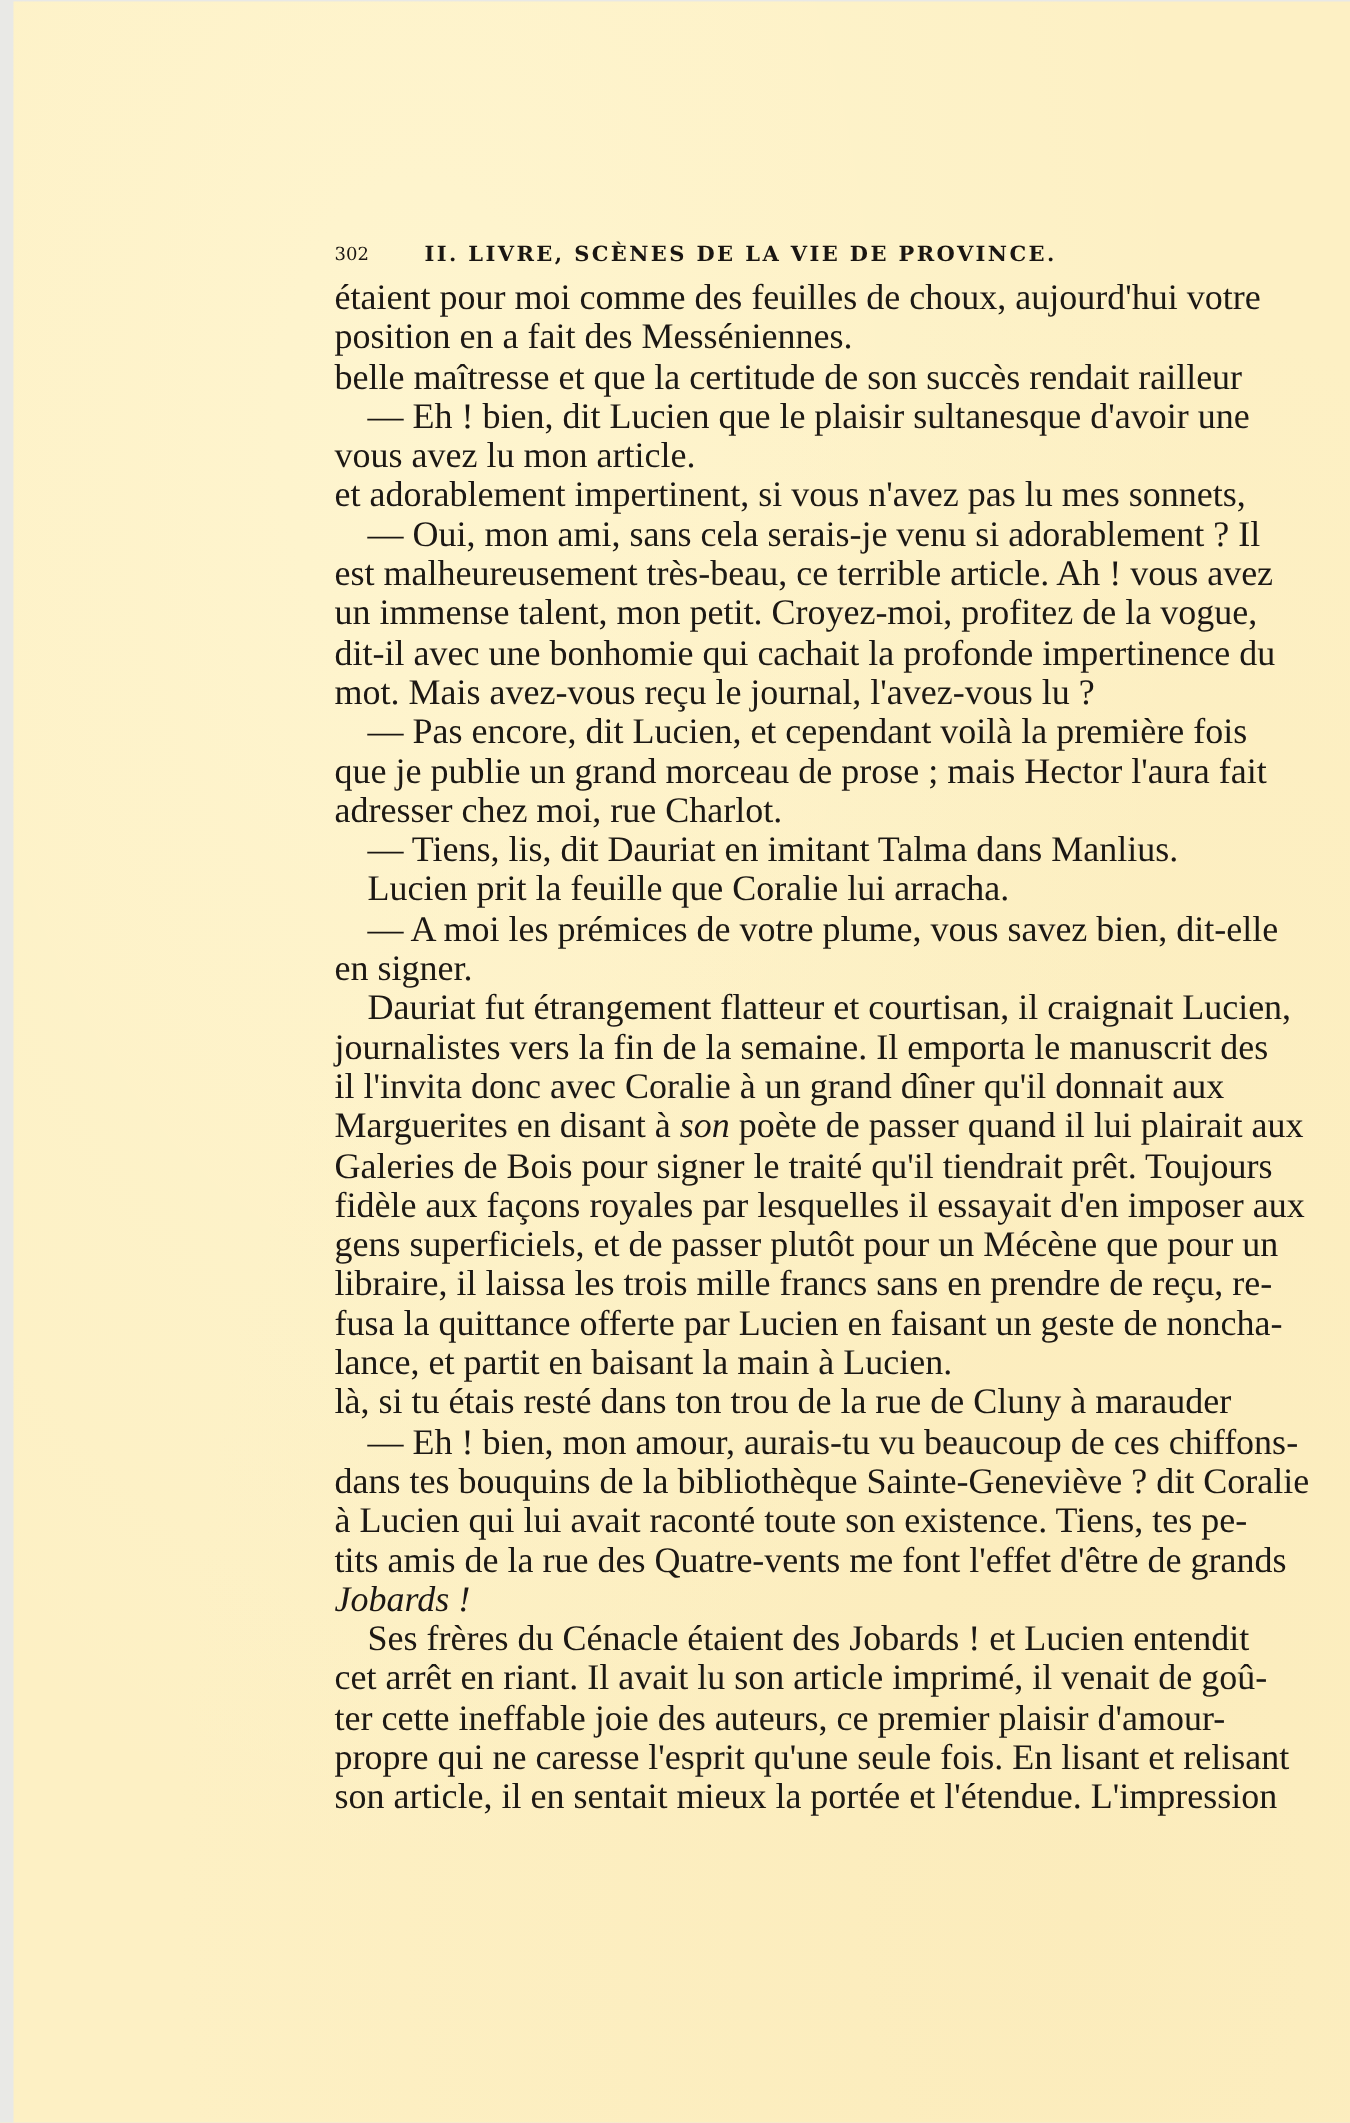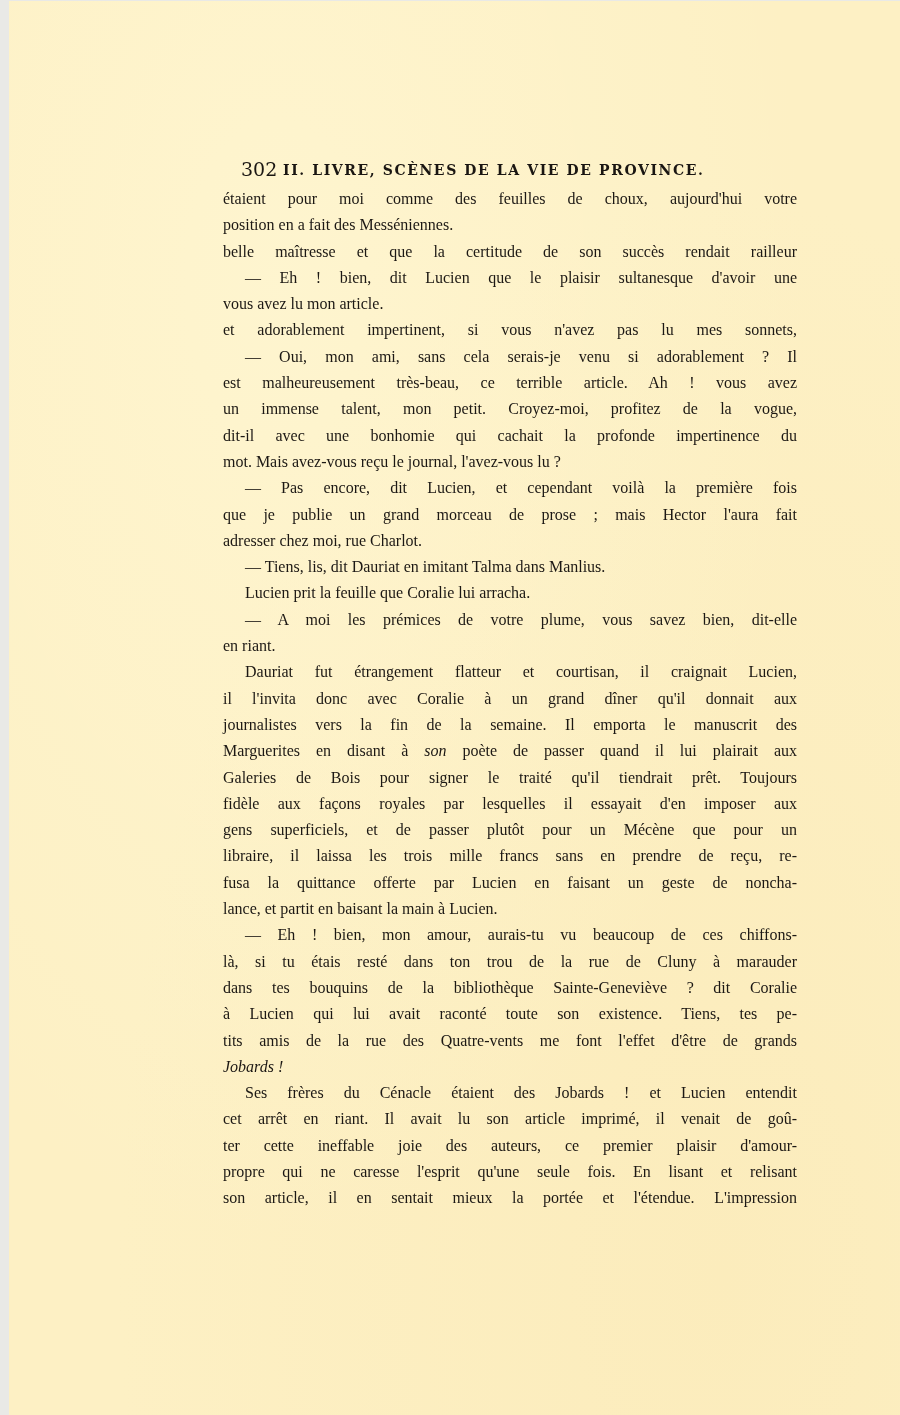--- a/index.html
+++ b/index.html
@@ -25,42 +25,42 @@
     position: absolute;
     left: 214px;
     top: 154px;
     width: 576px;
     height: 28px;
     font-family: "DejaVu Serif", serif;
     color: #1a1612;
   }
   .page-number {
     position: absolute;
-    left: 18px;
+    left: 0;
     top: 0;
-    font-size: 19px;
+    font-size: 12px;
     line-height: 28px;
   }
   .running-head {
     position: absolute;
     left: 60px;
     top: 2px;
     font-size: 14px;
     font-weight: bold;
     letter-spacing: 1.6px;
     line-height: 26px;
     white-space: nowrap;
   }
   .body-text {
     position: absolute;
     left: 214px;
     top: 185px;
     width: 574px;
     font-family: "Liberation Serif", serif;
-    font-size: 16px;
+    font-size: 24px;
     color: #1c1814;
   }
   .line {
     height: 26.3px;
     line-height: 26.3px;
     white-space: nowrap;
     text-align: justify;
     text-align-last: justify;
     overflow: visible;
   }
@@ -92,33 +92,33 @@
     <div class="line">est malheureusement très-beau, ce terrible article. Ah ! vous avez</div>
     <div class="line">un immense talent, mon petit. Croyez-moi, profitez de la vogue,</div>
     <div class="line">dit-il avec une bonhomie qui cachait la profonde impertinence du</div>
     <div class="line last">mot. Mais avez-vous reçu le journal, l'avez-vous lu ?</div>
     <div class="line indent">— Pas encore, dit Lucien, et cependant voilà la première fois</div>
     <div class="line">que je publie un grand morceau de prose ; mais Hector l'aura fait</div>
     <div class="line last">adresser chez moi, rue Charlot.</div>
     <div class="line indent last">— Tiens, lis, dit Dauriat en imitant Talma dans Manlius.</div>
     <div class="line indent last">Lucien prit la feuille que Coralie lui arracha.</div>
     <div class="line indent">— A moi les prémices de votre plume, vous savez bien, dit-elle</div>
-    <div class="line last">en riant.</div>
+    <div class="line last">en signer.</div>
     <div class="line indent">Dauriat fut étrangement flatteur et courtisan, il craignait Lucien,</div>
+    <div class="line">journalistes vers la fin de la semaine. Il emporta le manuscrit des</div>
     <div class="line">il l'invita donc avec Coralie à un grand dîner qu'il donnait aux</div>
-    <div class="line">journalistes vers la fin de la semaine. Il emporta le manuscrit des</div>
     <div class="line"><span>Marguerites en disant à </span><span class="em">son</span><span> poète de passer quand il lui plairait aux</span></div>
     <div class="line">Galeries de Bois pour signer le traité qu'il tiendrait prêt. Toujours</div>
     <div class="line">fidèle aux façons royales par lesquelles il essayait d'en imposer aux</div>
     <div class="line">gens superficiels, et de passer plutôt pour un Mécène que pour un</div>
     <div class="line">libraire, il laissa les trois mille francs sans en prendre de reçu, re-</div>
     <div class="line">fusa la quittance offerte par Lucien en faisant un geste de noncha-</div>
     <div class="line last">lance, et partit en baisant la main à Lucien.</div>
+    <div class="line">là, si tu étais resté dans ton trou de la rue de Cluny à marauder</div>
     <div class="line indent">— Eh ! bien, mon amour, aurais-tu vu beaucoup de ces chiffons-</div>
-    <div class="line">là, si tu étais resté dans ton trou de la rue de Cluny à marauder</div>
     <div class="line">dans tes bouquins de la bibliothèque Sainte-Geneviève ? dit Coralie</div>
     <div class="line">à Lucien qui lui avait raconté toute son existence. Tiens, tes pe-</div>
     <div class="line">tits amis de la rue des Quatre-vents me font l'effet d'être de grands</div>
     <div class="line last"><span></span><span class="em">Jobards !</span><span></span></div>
     <div class="line indent">Ses frères du Cénacle étaient des Jobards ! et Lucien entendit</div>
     <div class="line">cet arrêt en riant. Il avait lu son article imprimé, il venait de goû-</div>
     <div class="line">ter cette ineffable joie des auteurs, ce premier plaisir d'amour-</div>
     <div class="line">propre qui ne caresse l'esprit qu'une seule fois. En lisant et relisant</div>
     <div class="line">son article, il en sentait mieux la portée et l'étendue. L'impression</div>
   </div>

